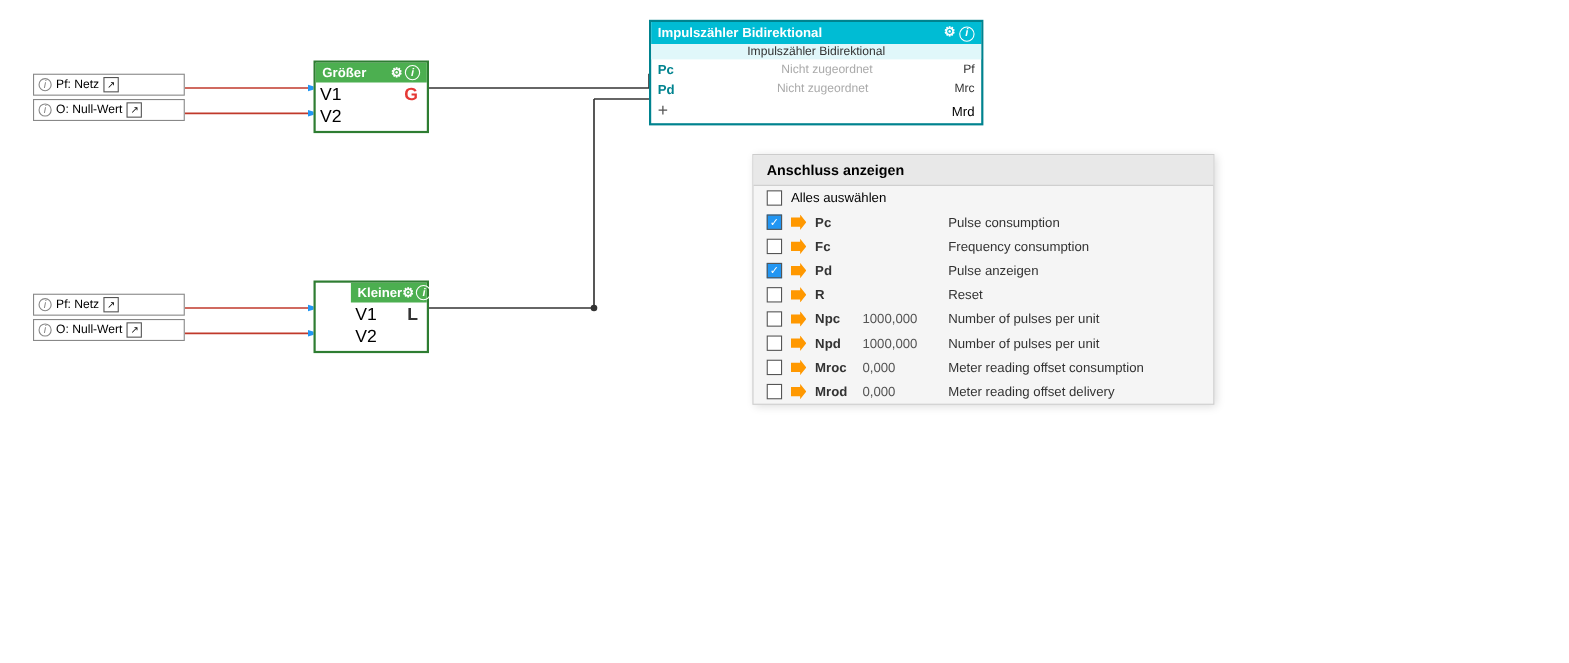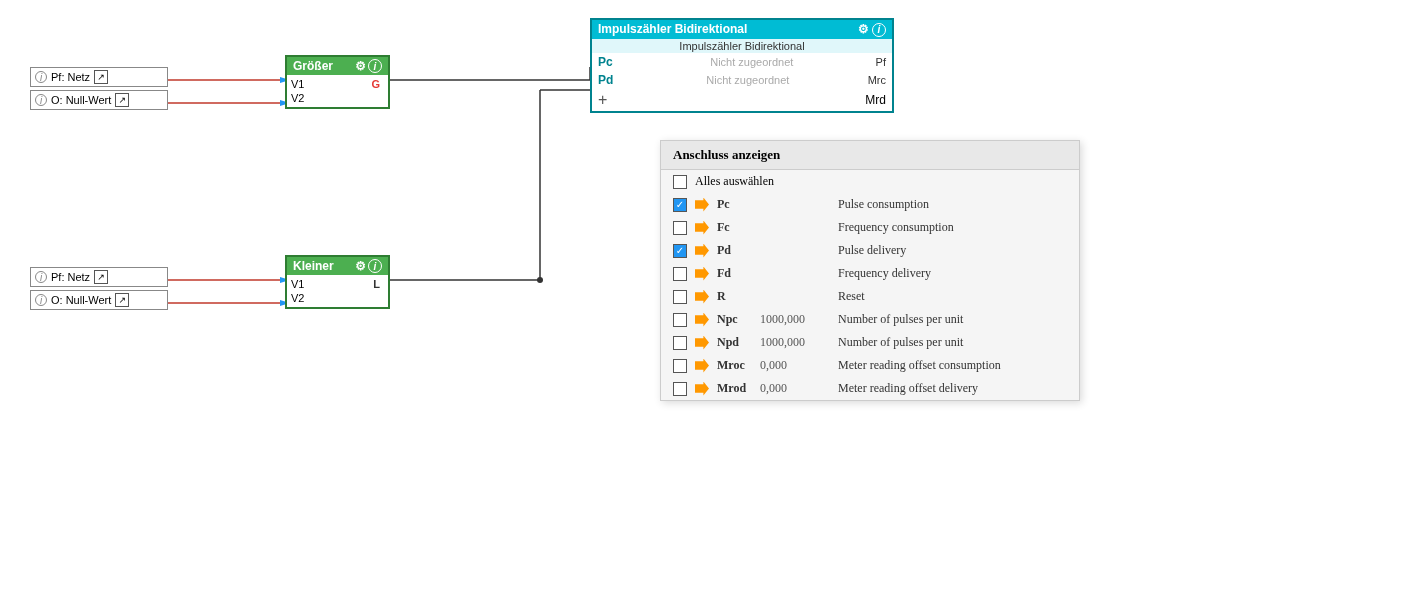--- a/index.html
+++ b/index.html
@@ -52,21 +52,21 @@
       display: flex;
       flex-direction: column;
       padding: 2px 4px;
     }
 
     .node-row {
       display: flex;
       align-items: flex-start;
       justify-content: space-between;
       padding: 1px 0;
-      font-size: 11px;
+      font-size: 16px;
     }
 
     .port-label-right {
       margin-right: 4px;
       color: #e53935;
       font-weight: bold;
     }
 
     
     .input-node {
@@ -308,21 +308,21 @@
       <div class="node-row">
         <span>V1</span>
         <span class="port-label-right" style="color:#e53935;font-weight:bold;">G</span>
       </div>
       <div class="node-row">
         <span>V2</span>
       </div>
     </div>
   </div>
 
-  <div class="node node-green" style="position:absolute;left:285px;top:255px;width:105px;">
+  <div class="node node-green" style="position:absolute;left:285px;top:255px;width:105px;padding-left:32px;">
     <div class="node-header">
       <span>Kleiner</span>
       <span class="icons">
         <span>⚙</span>
         <span style="border:1px solid #fff;border-radius:50%;width:14px;height:14px;display:inline-flex;align-items:center;justify-content:center;font-size:10px;font-style:italic;">i</span>
       </span>
     </div>
     <div class="node-body">
       <div class="node-row">
         <span>V1</span>
@@ -357,21 +357,21 @@
         <span class="port-right">Mrc</span>
       </div>
       <div class="impulse-row" style="justify-content:flex-start;gap:4px;">
         <span style="font-size:16px;color:#555;cursor:pointer;">+</span>
         <span style="flex:1;"></span>
         <span>Mrd</span>
       </div>
     </div>
   </div>
 
-  <div class="dropdown-panel" style="left:660px;top:140px;font-family:Liberation Serif, serif;">
+  <div class="dropdown-panel" style="left:684px;top:140px;">
     <div class="dropdown-title">
       <span>Anschluss anzeigen</span>
     </div>
 
     <div class="dropdown-item">
       <div class="checkbox"></div>
       <span>Alles auswählen</span>
     </div>
 
     <div class="dropdown-item">
@@ -388,30 +388,23 @@
       <span class="port-code">Fc</span>
       <span class="port-value-small"></span>
       <span class="port-description">Frequency consumption</span>
     </div>
 
     <div class="dropdown-item">
       <div class="checkbox checked"></div>
       <div class="arrow-icon"></div>
       <span class="port-code">Pd</span>
       <span class="port-value-small"></span>
-      <span class="port-description">Pulse delivery</span>
-    </div>
-
-    <div class="dropdown-item">
-      <div class="checkbox"></div>
-      <div class="arrow-icon"></div>
-      <span class="port-code">Fd</span>
-      <span class="port-value-small"></span>
-      <span class="port-description">Frequency delivery</span>
-    </div>
+      <span class="port-description">Pulse anzeigen</span>
+    </div>
+
 
     <div class="dropdown-item">
       <div class="checkbox"></div>
       <div class="arrow-icon"></div>
       <span class="port-code">R</span>
       <span class="port-value-small"></span>
       <span class="port-description">Reset</span>
     </div>
 
     <div class="dropdown-item">

